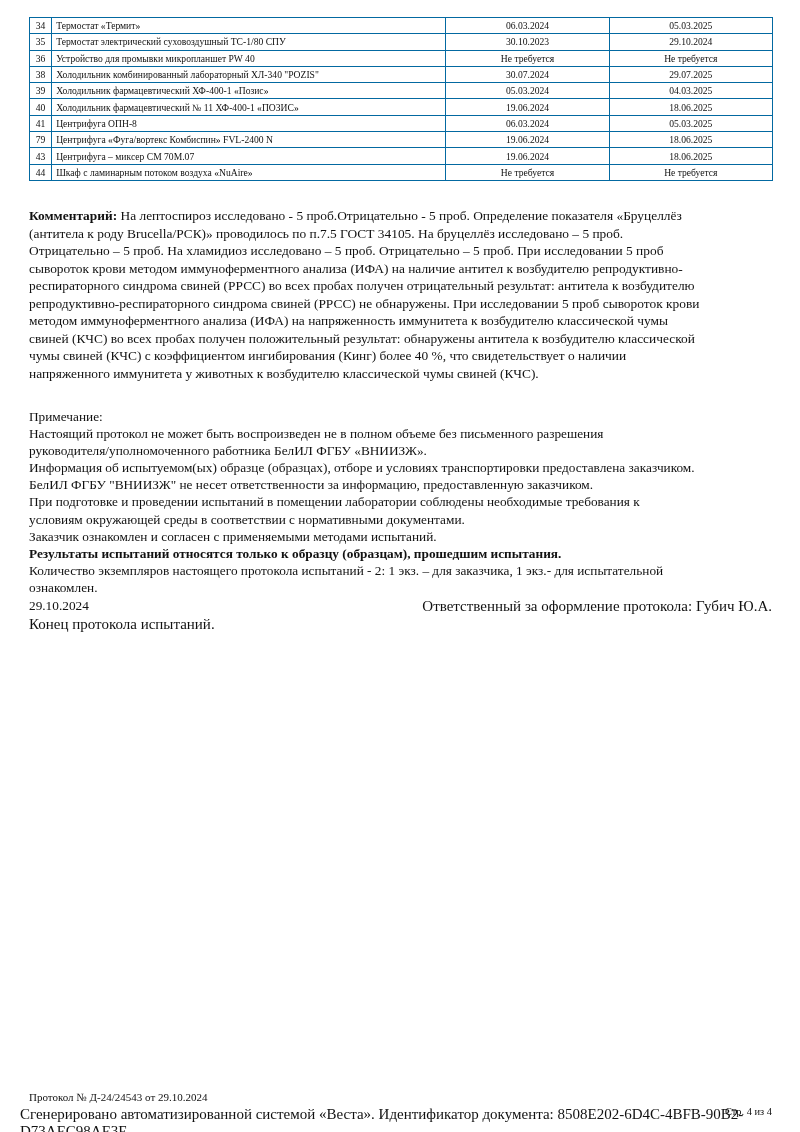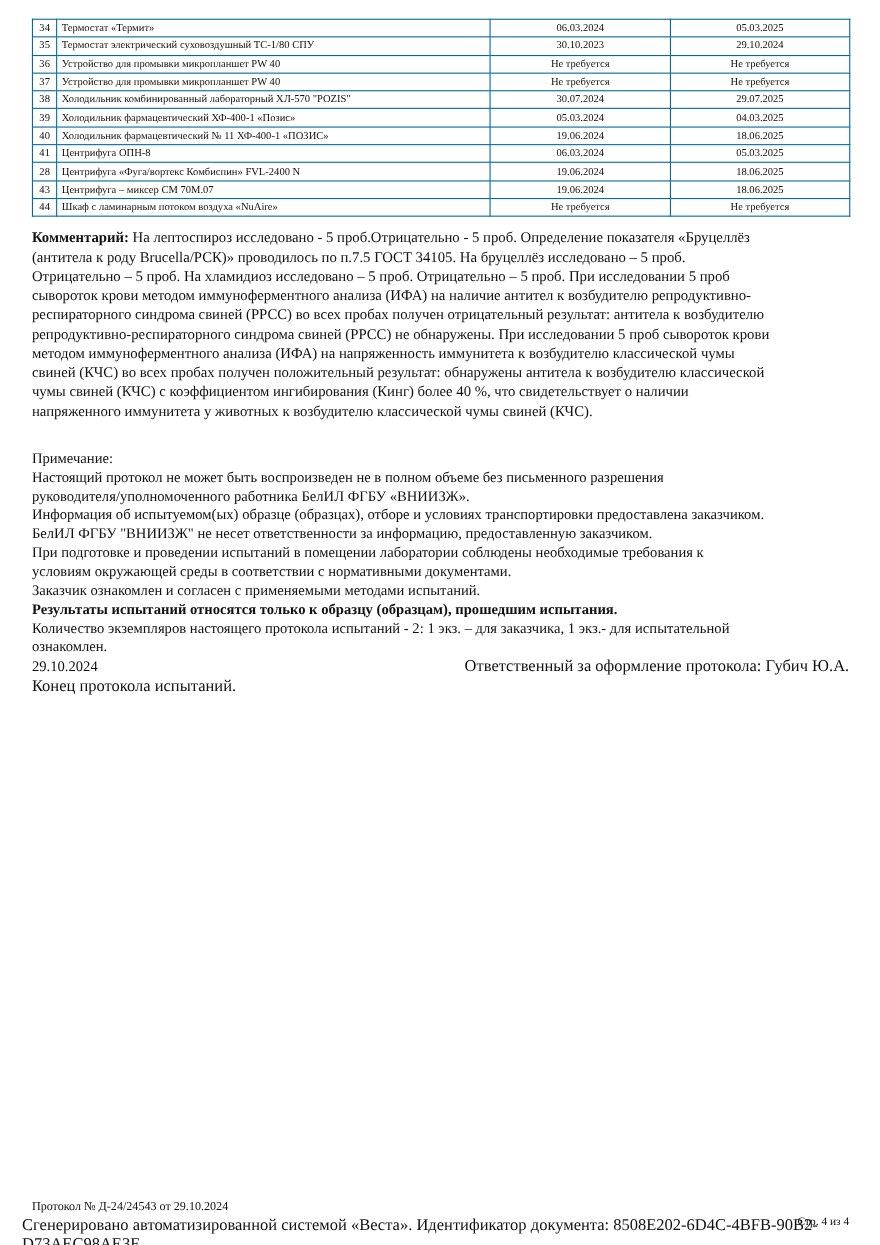--- a/index.html
+++ b/index.html
@@ -52,28 +52,22 @@
           <td class="d1">30.10.2023</td>
           <td class="d2">29.10.2024</td>
         </tr>
         <tr>
           <td class="num">36</td>
           <td class="name">Устройство для промывки микропланшет PW 40</td>
           <td class="d1">Не требуется</td>
           <td class="d2">Не требуется</td>
         </tr>
         <tr>
-          <td class="num">37</td>
-          <td class="name">Устройство для промывки микропланшет PW 40</td>
-          <td class="d1">Не требуется</td>
-          <td class="d2">Не требуется</td>
-        </tr>
-        <tr>
           <td class="num">38</td>
-          <td class="name">Холодильник комбинированный лабораторный ХЛ-570 "POZIS"</td>
+          <td class="name">Холодильник комбинированный лабораторный ХЛ-340 "POZIS"</td>
           <td class="d1">30.07.2024</td>
           <td class="d2">29.07.2025</td>
         </tr>
         <tr>
           <td class="num">39</td>
           <td class="name">Холодильник фармацевтический ХФ-400-1 «Позис»</td>
           <td class="d1">05.03.2024</td>
           <td class="d2">04.03.2025</td>
         </tr>
         <tr>
@@ -82,21 +76,21 @@
           <td class="d1">19.06.2024</td>
           <td class="d2">18.06.2025</td>
         </tr>
         <tr>
           <td class="num">41</td>
           <td class="name">Центрифуга ОПН-8</td>
           <td class="d1">06.03.2024</td>
           <td class="d2">05.03.2025</td>
         </tr>
         <tr>
-          <td class="num">28</td>
+          <td class="num">79</td>
           <td class="name">Центрифуга «Фуга/вортекс Комбиспин» FVL-2400 N</td>
           <td class="d1">19.06.2024</td>
           <td class="d2">18.06.2025</td>
         </tr>
         <tr>
           <td class="num">43</td>
           <td class="name">Центрифуга – миксер СМ 70М.07</td>
           <td class="d1">19.06.2024</td>
           <td class="d2">18.06.2025</td>
         </tr>

